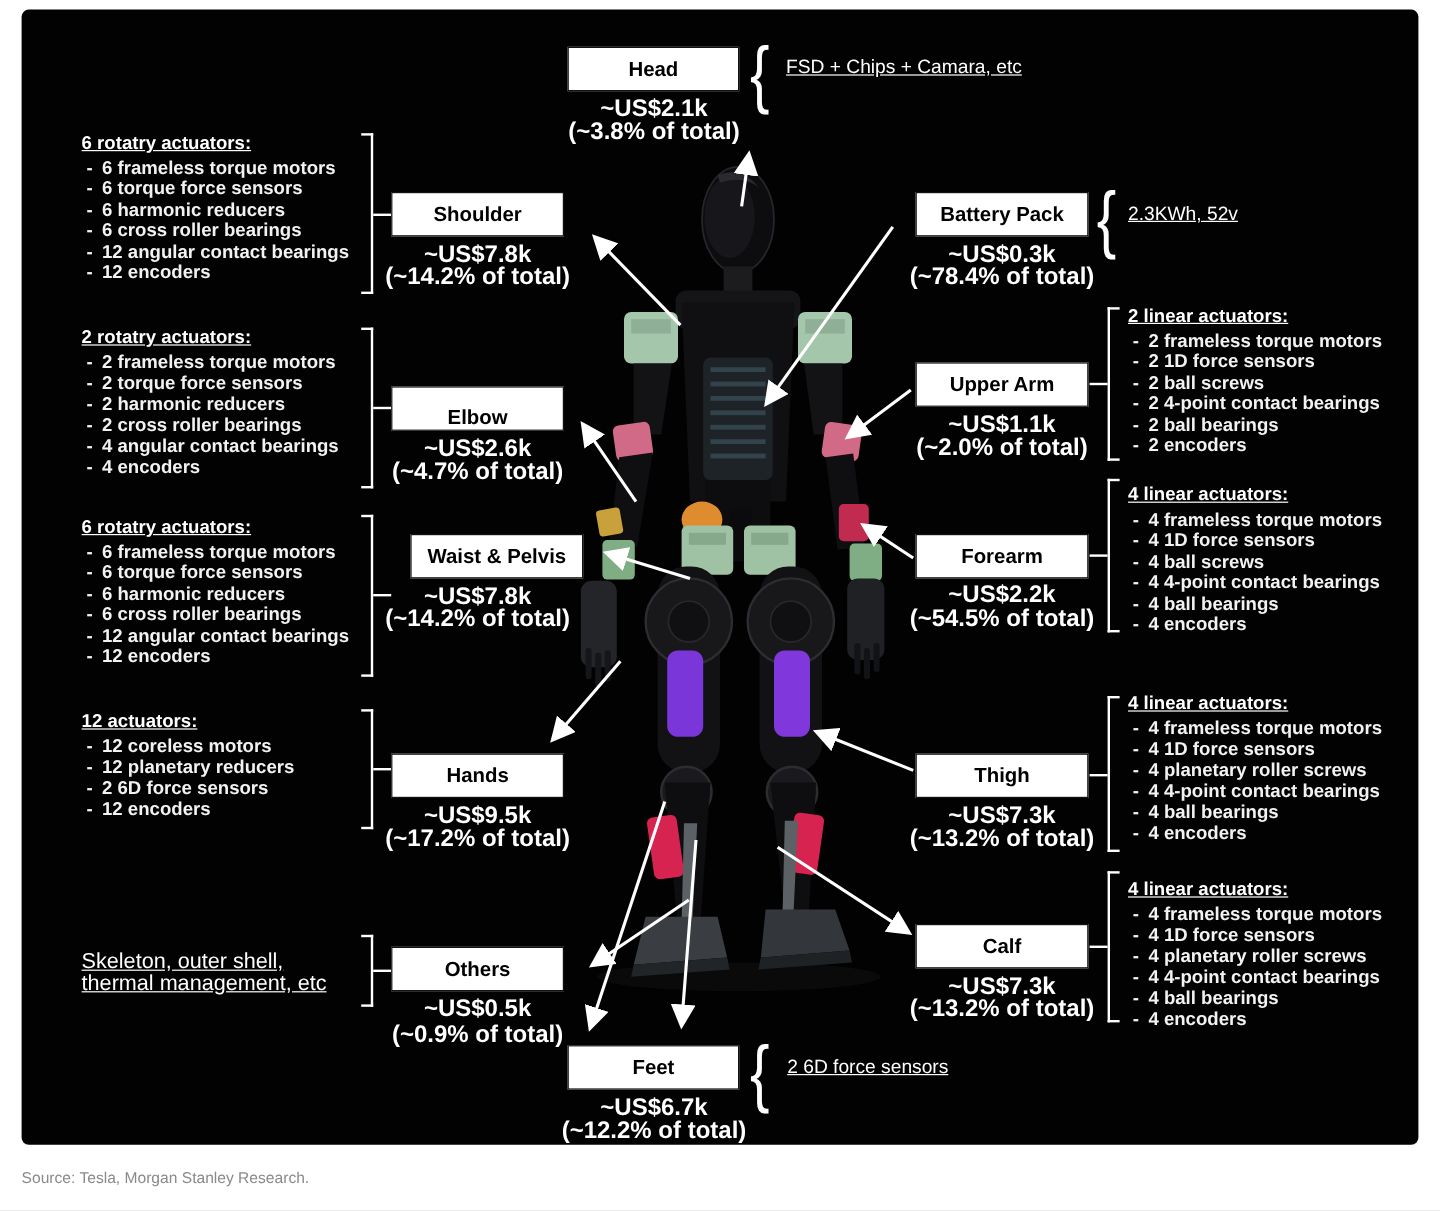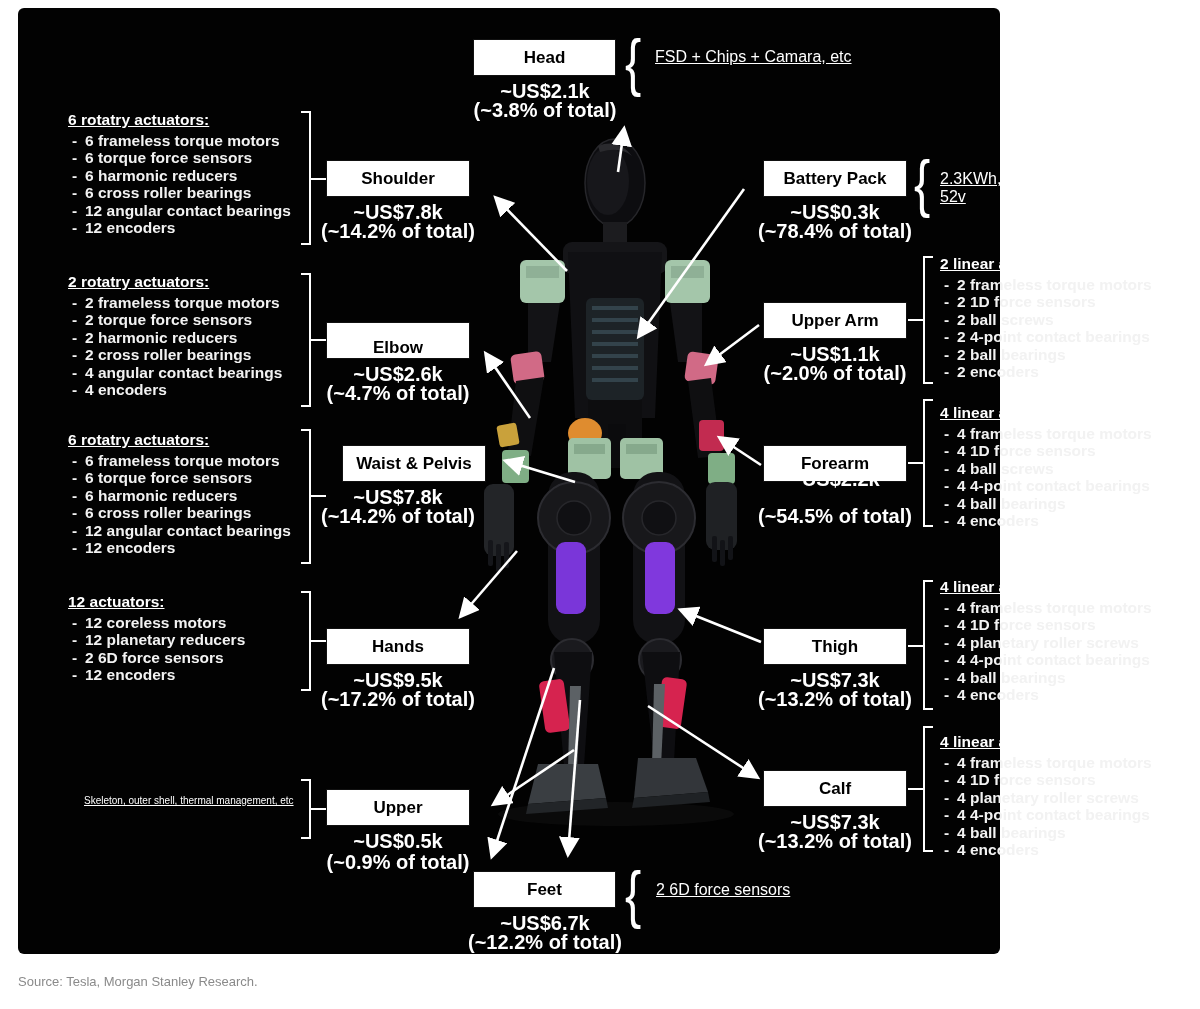--- a/index.html
+++ b/index.html
@@ -1,18 +1,18 @@
 <!DOCTYPE html>
 <html><head>
 <meta charset="utf-8">
 <style>
   * { margin:0; padding:0; box-sizing:border-box; }
   body { background:#fff; font-family:"Liberation Sans", sans-serif; }
   .page { position:relative; width:1200px; height:1009px; background:#ffffff; overflow:hidden; }
-  .canvas { position:absolute; left:18px; top:8px; width:982px; height:946px; background:#020202; border-radius:6px; }
+  .canvas { position:absolute; left:18px; top:8px; width:1164px; height:946px; background:#020202; border-radius:6px; }
 
   .pbox { position:absolute; width:144px; height:37px; background:#ffffff; border:1px solid #111;
           display:flex; align-items:center; justify-content:center; z-index:30; }
   .pbox span { font-weight:bold; font-size:17px; color:#000; }
   .price, .pct { position:absolute; width:160px; text-align:center; color:#ffffff; font-weight:bold;
                  font-size:20px; z-index:30; white-space:nowrap; }
 
   .clist { position:absolute; color:#f2f2f2; font-size:15.5px; z-index:25; }
   .clist .ltitle { font-weight:bold; text-decoration:underline; color:#ffffff; margin-bottom:3px; }
   .clist .li { padding-left:17px; line-height:17.4px; position:relative;font-weight:bold; }
@@ -227,25 +227,25 @@
         </div>
     </div>
     <div class="bracket left-side" style="left:283px;top:583px;height:100px;"></div>
     <div class="notch" style="left:293px;top:632px;width:15px;"></div>
     <div class="pbox" style="left:308px;top:620px;">
       <span>Hands</span>
     </div>
     <div class="price" style="left:300px;top:661px;">~US$9.5k</div>
     <div class="pct" style="left:300px;top:680px;">(~17.2% of total)</div>
 
-    <div class="note plain" style="left:50px;top:784px;width:228px;font-size:10px;line-height:18px;margin-left:16px;">Skeleton, outer shell, thermal management, etc</div>
+    <div class="note plain" style="left:50px;top:784px;width:228px;font-size:18px;line-height:18px;">Skeleton, outer shell, thermal management, etc</div>
     <div class="bracket left-side" style="left:283px;top:771px;height:60px;"></div>
     <div class="notch" style="left:293px;top:800px;width:15px;"></div>
     <div class="pbox" style="left:308px;top:781px;">
-      <span>Upper</span>
+      <span>Others</span>
     </div>
     <div class="price" style="left:300px;top:822px;">~US$0.5k</div>
     <div class="pct" style="left:300px;top:843px;">(~0.9% of total)</div>
 
     <div class="pbox" style="left:455px;top:863px;width:143px;">
       <span>Feet</span>
     </div>
     <div class="price" style="left:447px;top:904px;">~US$6.7k</div>
     <div class="pct" style="left:447px;top:923px;">(~12.2% of total)</div>
     <div class="brace" style="left:606px;top:857px;">{</div>
@@ -274,21 +274,21 @@
           <div class="li">2 ball screws</div>
           <div class="li">2 4-point contact bearings</div>
           <div class="li">2 ball bearings</div>
           <div class="li">2 encoders</div>
         </div>
     </div>
 
     <div class="pbox" style="left:745px;top:437px;">
       <span>Forearm</span>
     </div>
-    <div class="price" style="left:737px;top:460px;">~US$2.2k</div>
+    <div class="price" style="left:737px;top:477px;">~US$2.2k</div>
     <div class="pct" style="left:737px;top:497px;">(~54.5% of total)</div>
     <div class="bracket right-side" style="left:905px;top:391px;height:128px;"></div>
     <div class="notch" style="left:890px;top:454px;width:15px;"></div>
     <div class="clist" style="left:922px;top:396px;width:260px;">
       <div class="ltitle">4 linear actuators:</div>
       <div>
           <div class="li">4 frameless torque motors</div>
           <div class="li">4 1D force sensors</div>
           <div class="li">4 ball screws</div>
           <div class="li">4 4-point contact bearings</div>

